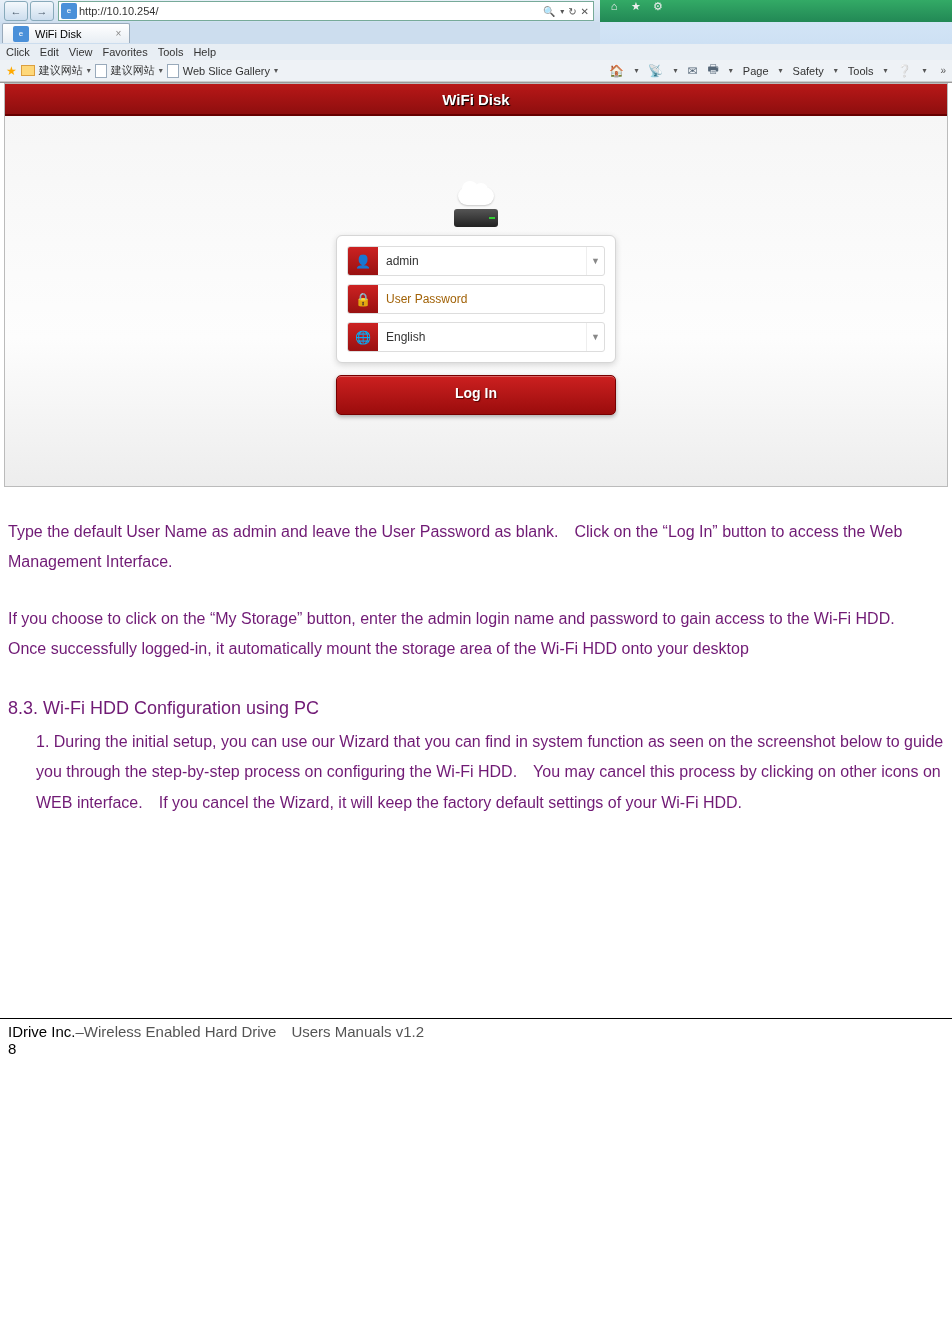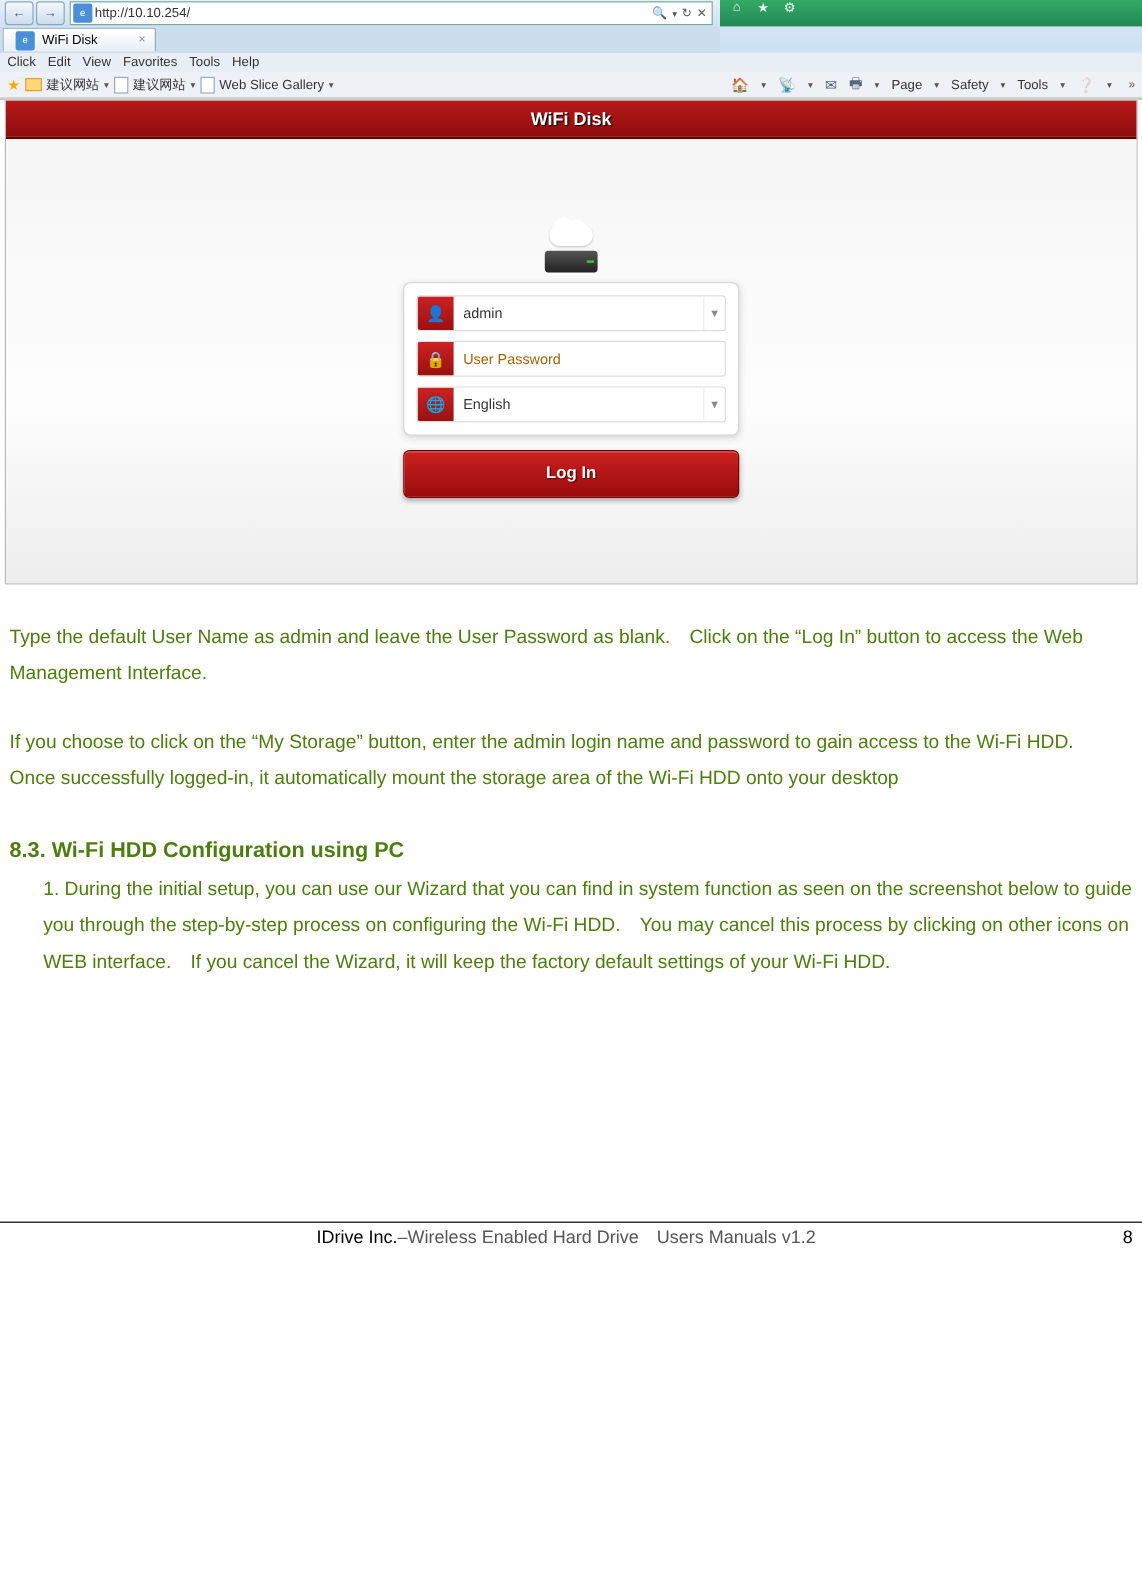--- a/index.html
+++ b/index.html
@@ -49,26 +49,26 @@
     .field { display: flex; height: 30px; border: 1px solid #ddd; border-radius: 3px; margin-bottom: 8px; overflow: hidden; }
     .field:last-child { margin-bottom: 0; }
     .ficon { width: 30px; background: linear-gradient(#c22,#911); display: flex; align-items: center; justify-content: center; color: #fff; font-size: 13px; }
     .fval { flex: 1; padding: 0 8px; font-size: 12px; color: #333; display: flex; align-items: center; text-align: center; }
     .fval.placeholder { color: #a16207; }
     .fdd { width: 18px; display: flex; align-items: center; justify-content: center; color: #888; font-size: 9px; border-left: 1px solid #eee; }
 
     .login-btn { margin-top: 12px; height: 40px; background: linear-gradient(#cc2020,#9a0c0c); border: 1px solid #700; border-radius: 5px; text-align: center; color: #fff; font-weight: bold; font-size: 14px; line-height: 34px; text-shadow: 1px 1px 1px #500; box-shadow: inset 0 1px 0 rgba(255,255,255,.3), 0 2px 4px rgba(0,0,0,.3); }
 
     
-    .doc { padding: 30px 4px 0 8px; font-size: 16px; color: #4d7c0f; line-height: 1.9; }
+    .doc { padding: 30px 4px 0 8px; font-size: 16px; color: #701a75; line-height: 1.9; }
     .para { margin-bottom: 26px; }
-    .h3 { font-weight: bold; font-size: 18px; margin-bottom: 2px; }
+    .h3 { font-weight: normal; font-size: 18px; margin-bottom: 2px; }
     .indent { padding-left: 28px; }
 
-    .footer { position: relative; margin-top: 200px; border-top: 1px solid #000; padding: 4px 8px 8px; display: flex; align-items: baseline; }
+    .footer { position: relative; margin-top: 200px; border-top: 1px solid #000; padding: 4px 8px 8px; display: flex; align-items: baseline; flex-direction: column; }
     .foot-center { flex: 1; text-align: center; font-size: 15px; color: #555; }
     .foot-center .b { color: #000; font-weight: 500; }
     .foot-page { font-size: 15px; color: #000; }
   </style>
 </head>
 <body>
 
 <div class="browser-chrome">
   <div class="top2">
     <div class="top2-left">

